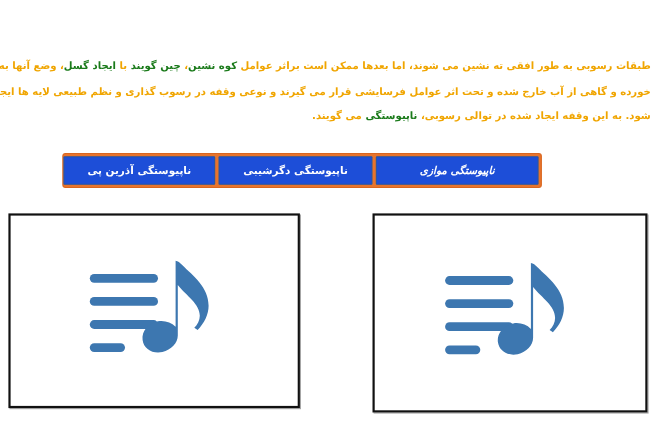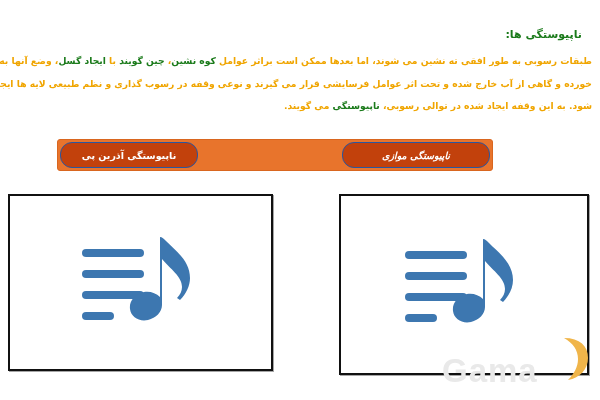--- a/index.html
+++ b/index.html
@@ -70,33 +70,33 @@
     border-radius: 3px;
     display: flex;
     flex-direction: row;
     align-items: center;
     justify-content: space-between;
     box-sizing: border-box;
     padding: 2px;
     gap: 3px;
   }
   .btn {
-    background: #c2410c;
+    background: #1d4ed8;
     border: 1px solid #2a56a0;
     color: #ffffff;
     font-size: 9.5px;
     font-weight: bold;
     direction: rtl;
     text-align: center;
     height: 26px;
     line-height: 25px;
     box-sizing: border-box;
     white-space: nowrap;
     overflow: hidden;
-    border-radius: 12px;
+    border-radius: 1px;
   }
   .btn-0 { flex: 0 0 148px; font-style: italic; }
   .btn-1 { flex: 0 0 140px; }
   .btn-2 { flex: 0 0 138px; }
 
   
   .media-box {
     position: absolute;
     background: #ffffff;
     border: 2px solid #111111;
@@ -137,30 +137,30 @@
     position: absolute;
     right: 2px;
     bottom: 8px;
   }
 </style>
 </head>
 <body>
 
 <div class="slide">
 
-  <div class="heading">ناپیوستگی ها:</div>
 
   <div class="paragraph">
     <span class="ln"><span>طبقات رسوبی به طور افقی ته نشین می شوند، اما بعدها ممکن است براثر عوامل </span><span class="hl">کوه نشین</span><span>، </span><span class="hl">چین گویند</span><span> با </span><span class="hl">ایجاد گسل</span><span>، وضع آنها به هم</span></span>
     <span class="ln"><span>خورده و گاهی از آب خارج شده و تحت اثر عوامل فرسایشی قرار می گیرند و نوعی وقفه در رسوب گذاری و نظم طبیعی لایه ها ایجاد می</span></span>
     <span class="ln"><span>شود. به این وقفه ایجاد شده در توالی رسوبی، </span><span class="hl">ناپیوستگی</span><span> می گویند.</span></span>
   </div>
 
   <div class="btnbar">
     <div class="btn btn-0">ناپیوستگی موازی</div>
+    <div class="btn btn-1">ناپیوستگی دگرشیبی</div>
     <div class="btn btn-2">ناپیوستگی آذرین پی</div>
   </div>
 
   <div class="media-box media-left">
     <div class="media-icon">
       <svg width="122" height="100" viewBox="0 0 122 100" xmlns="http://www.w3.org/2000/svg">
         <g fill="#3d77b0">
           <rect x="2" y="18" width="62" height="8" rx="4"></rect>
           <rect x="2" y="39" width="62" height="8" rx="4"></rect>
           <rect x="2" y="60" width="62" height="8" rx="4"></rect>
@@ -178,22 +178,14 @@
           <rect x="2" y="18" width="62" height="8" rx="4"></rect>
           <rect x="2" y="39" width="62" height="8" rx="4"></rect>
           <rect x="2" y="60" width="62" height="8" rx="4"></rect>
           <rect x="2" y="81" width="32" height="8" rx="4"></rect>
           <path d="M80 6 C80 6 80 52 80 66 C76 62 70 60 64 61 C55 63 49 70 50 78 C51 86 59 91 68 89 C76 87 82 81 82 74 L82 28 C90 38 102 45 102 56 C102 60 100 64 97 67 L100 69 C106 63 110 55 110 47 C110 30 96 20 86 10 C84 8 82 6 80 6 Z"></path>
         </g>
       </svg>
     </div>
   </div>
 
-  <div class="watermark">
-    <div class="wm-text">Gama</div>
-    <div class="wm-swoosh">
-      <svg width="30" height="46" viewBox="0 0 30 46" xmlns="http://www.w3.org/2000/svg">
-        <path d="M4 2 C20 2 28 10 28 22 C28 33 20 42 8 44 C14 38 18 31 18 23 C18 14 13 7 4 2 Z" fill="#f0b54a"></path>
-      </svg>
-    </div>
-  </div>
 
 </div>
 
 </body></html>

